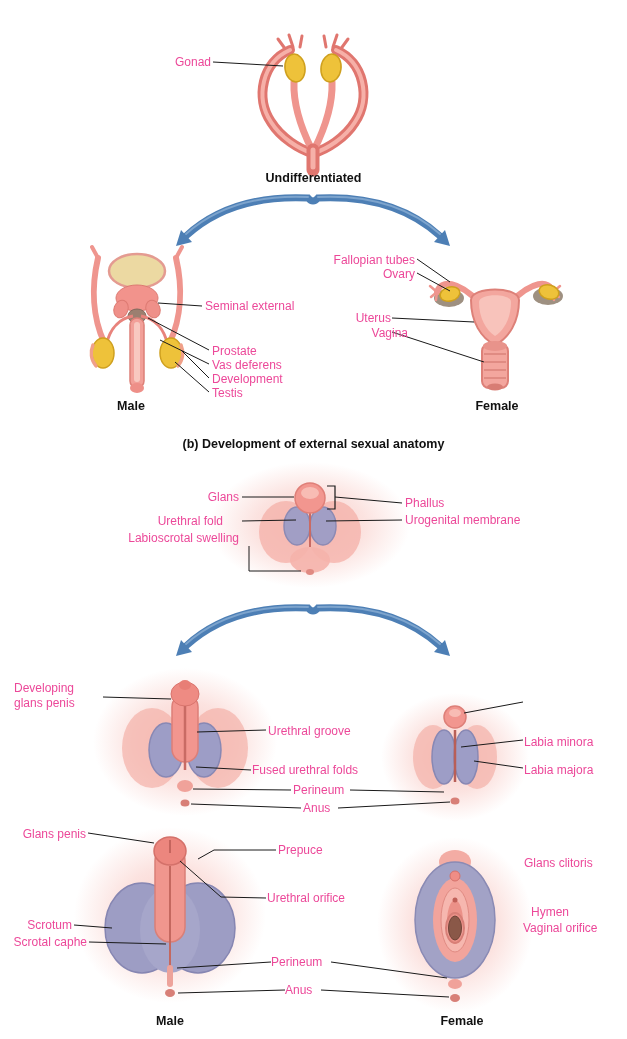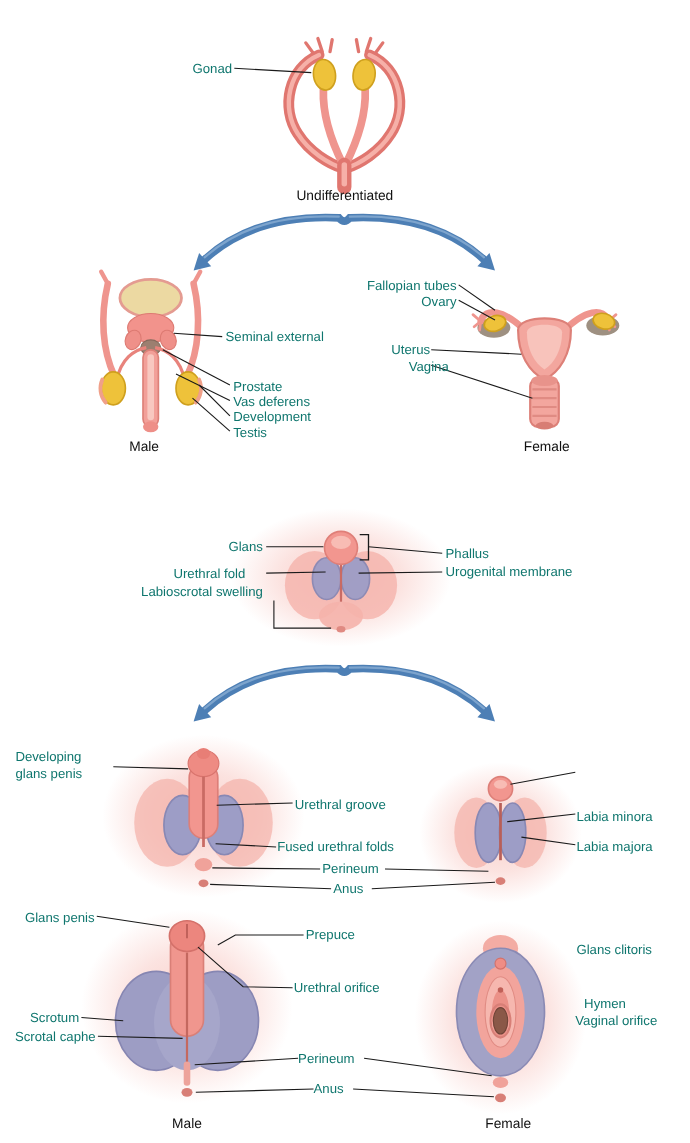--- a/index.html
+++ b/index.html
@@ -2,30 +2,30 @@
 <html><head>
 <meta charset="utf-8">
 <style>
   html,body { margin:0; padding:0; background:#ffffff; }
   #canvas {
     position:relative; width:627px; height:1039px; background:#ffffff;
     overflow:hidden; font-family:"Liberation Sans", sans-serif;
   }
   #art { position:absolute; left:0; top:0; }
   .label {
-    position:absolute; font-size:12px; color:#0f766e; line-height:1.25;
+    position:absolute; font-size:12px; color:#ec4899; line-height:1.25;
   }
   .nw { white-space:nowrap; }
   .r { text-align:right; }
   .title {
     position:absolute; left:0; width:627px; text-align:center;
     font-size:12.5px; font-weight:bold; color:#111111;
   }
   .caption {
-    position:absolute; font-size:12.5px; font-weight:normal; color:#111111;
+    position:absolute; font-size:12.5px; font-weight:bold; color:#111111;
     text-align:center;
   }
 </style>
 </head>
 <body>
 
 <div id="canvas">
 
   <svg id="art" width="627" height="1039" viewBox="0 0 627 1039">
     <defs>
@@ -220,20 +220,21 @@
   <div class="label nw" style="left:212px; top:372px">Development</div>
   <div class="label nw" style="left:212px; top:386px">Testis</div>
   <div class="caption" style="left:91px; top:399px; width:80px">Male</div>
 
   <div class="label r" style="left:315px; top:253px; width:100px">Fallopian tubes</div>
   <div class="label r" style="left:315px; top:267px; width:100px">Ovary</div>
   <div class="label r" style="left:291px; top:311px; width:100px">Uterus</div>
   <div class="label r" style="left:308px; top:326px; width:100px">Vagina</div>
   <div class="caption" style="left:457px; top:399px; width:80px">Female</div>
 
+  <div class="title" style="top:437px">(b) Development of external sexual anatomy</div>
 
   <div class="label r" style="left:159px; top:490px; width:80px">Glans</div>
   <div class="label nw" style="left:405px; top:496px">Phallus</div>
   <div class="label r" style="left:123px; top:514px; width:100px">Urethral fold</div>
   <div class="label nw" style="left:405px; top:513px">Urogenital membrane</div>
   <div class="label r" style="left:104px; top:531px; width:135px">Labioscrotal swelling</div>
 
   <div class="label" style="left:14px; top:681px; width:86px">Developing glans penis</div>
   <div class="label nw" style="left:268px; top:724px">Urethral groove</div>
   <div class="label nw" style="left:252px; top:763px">Fused urethral folds</div>

